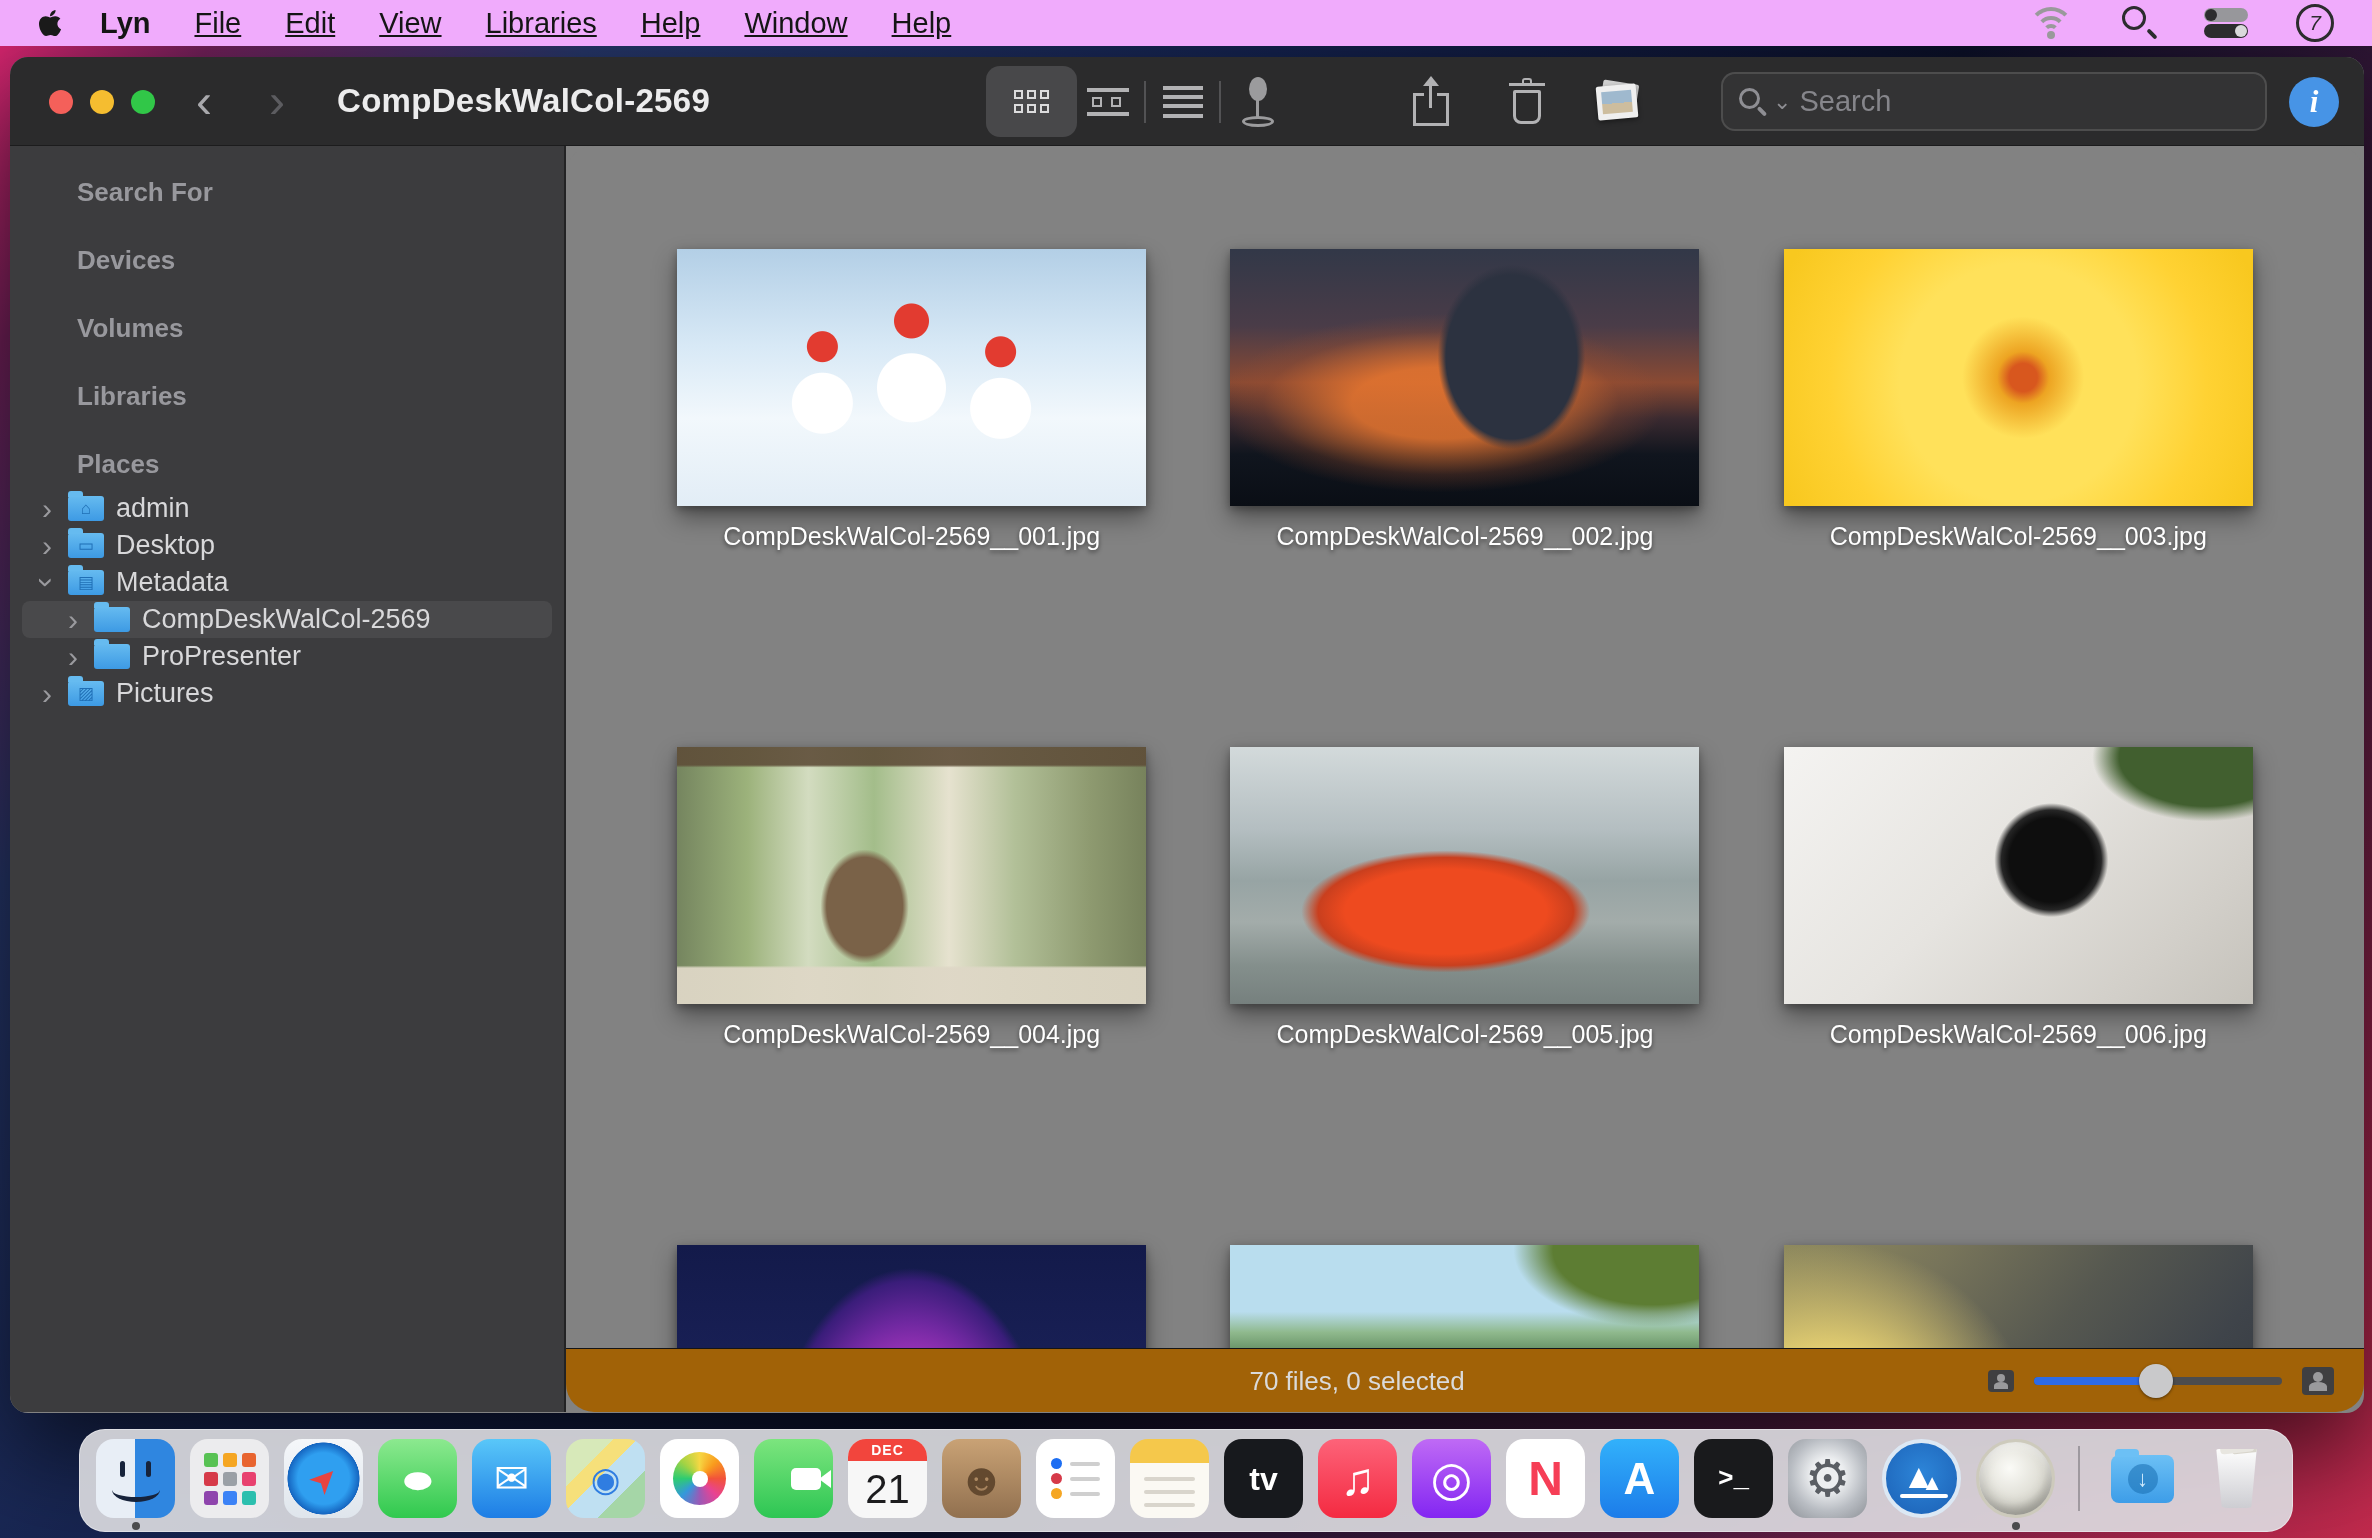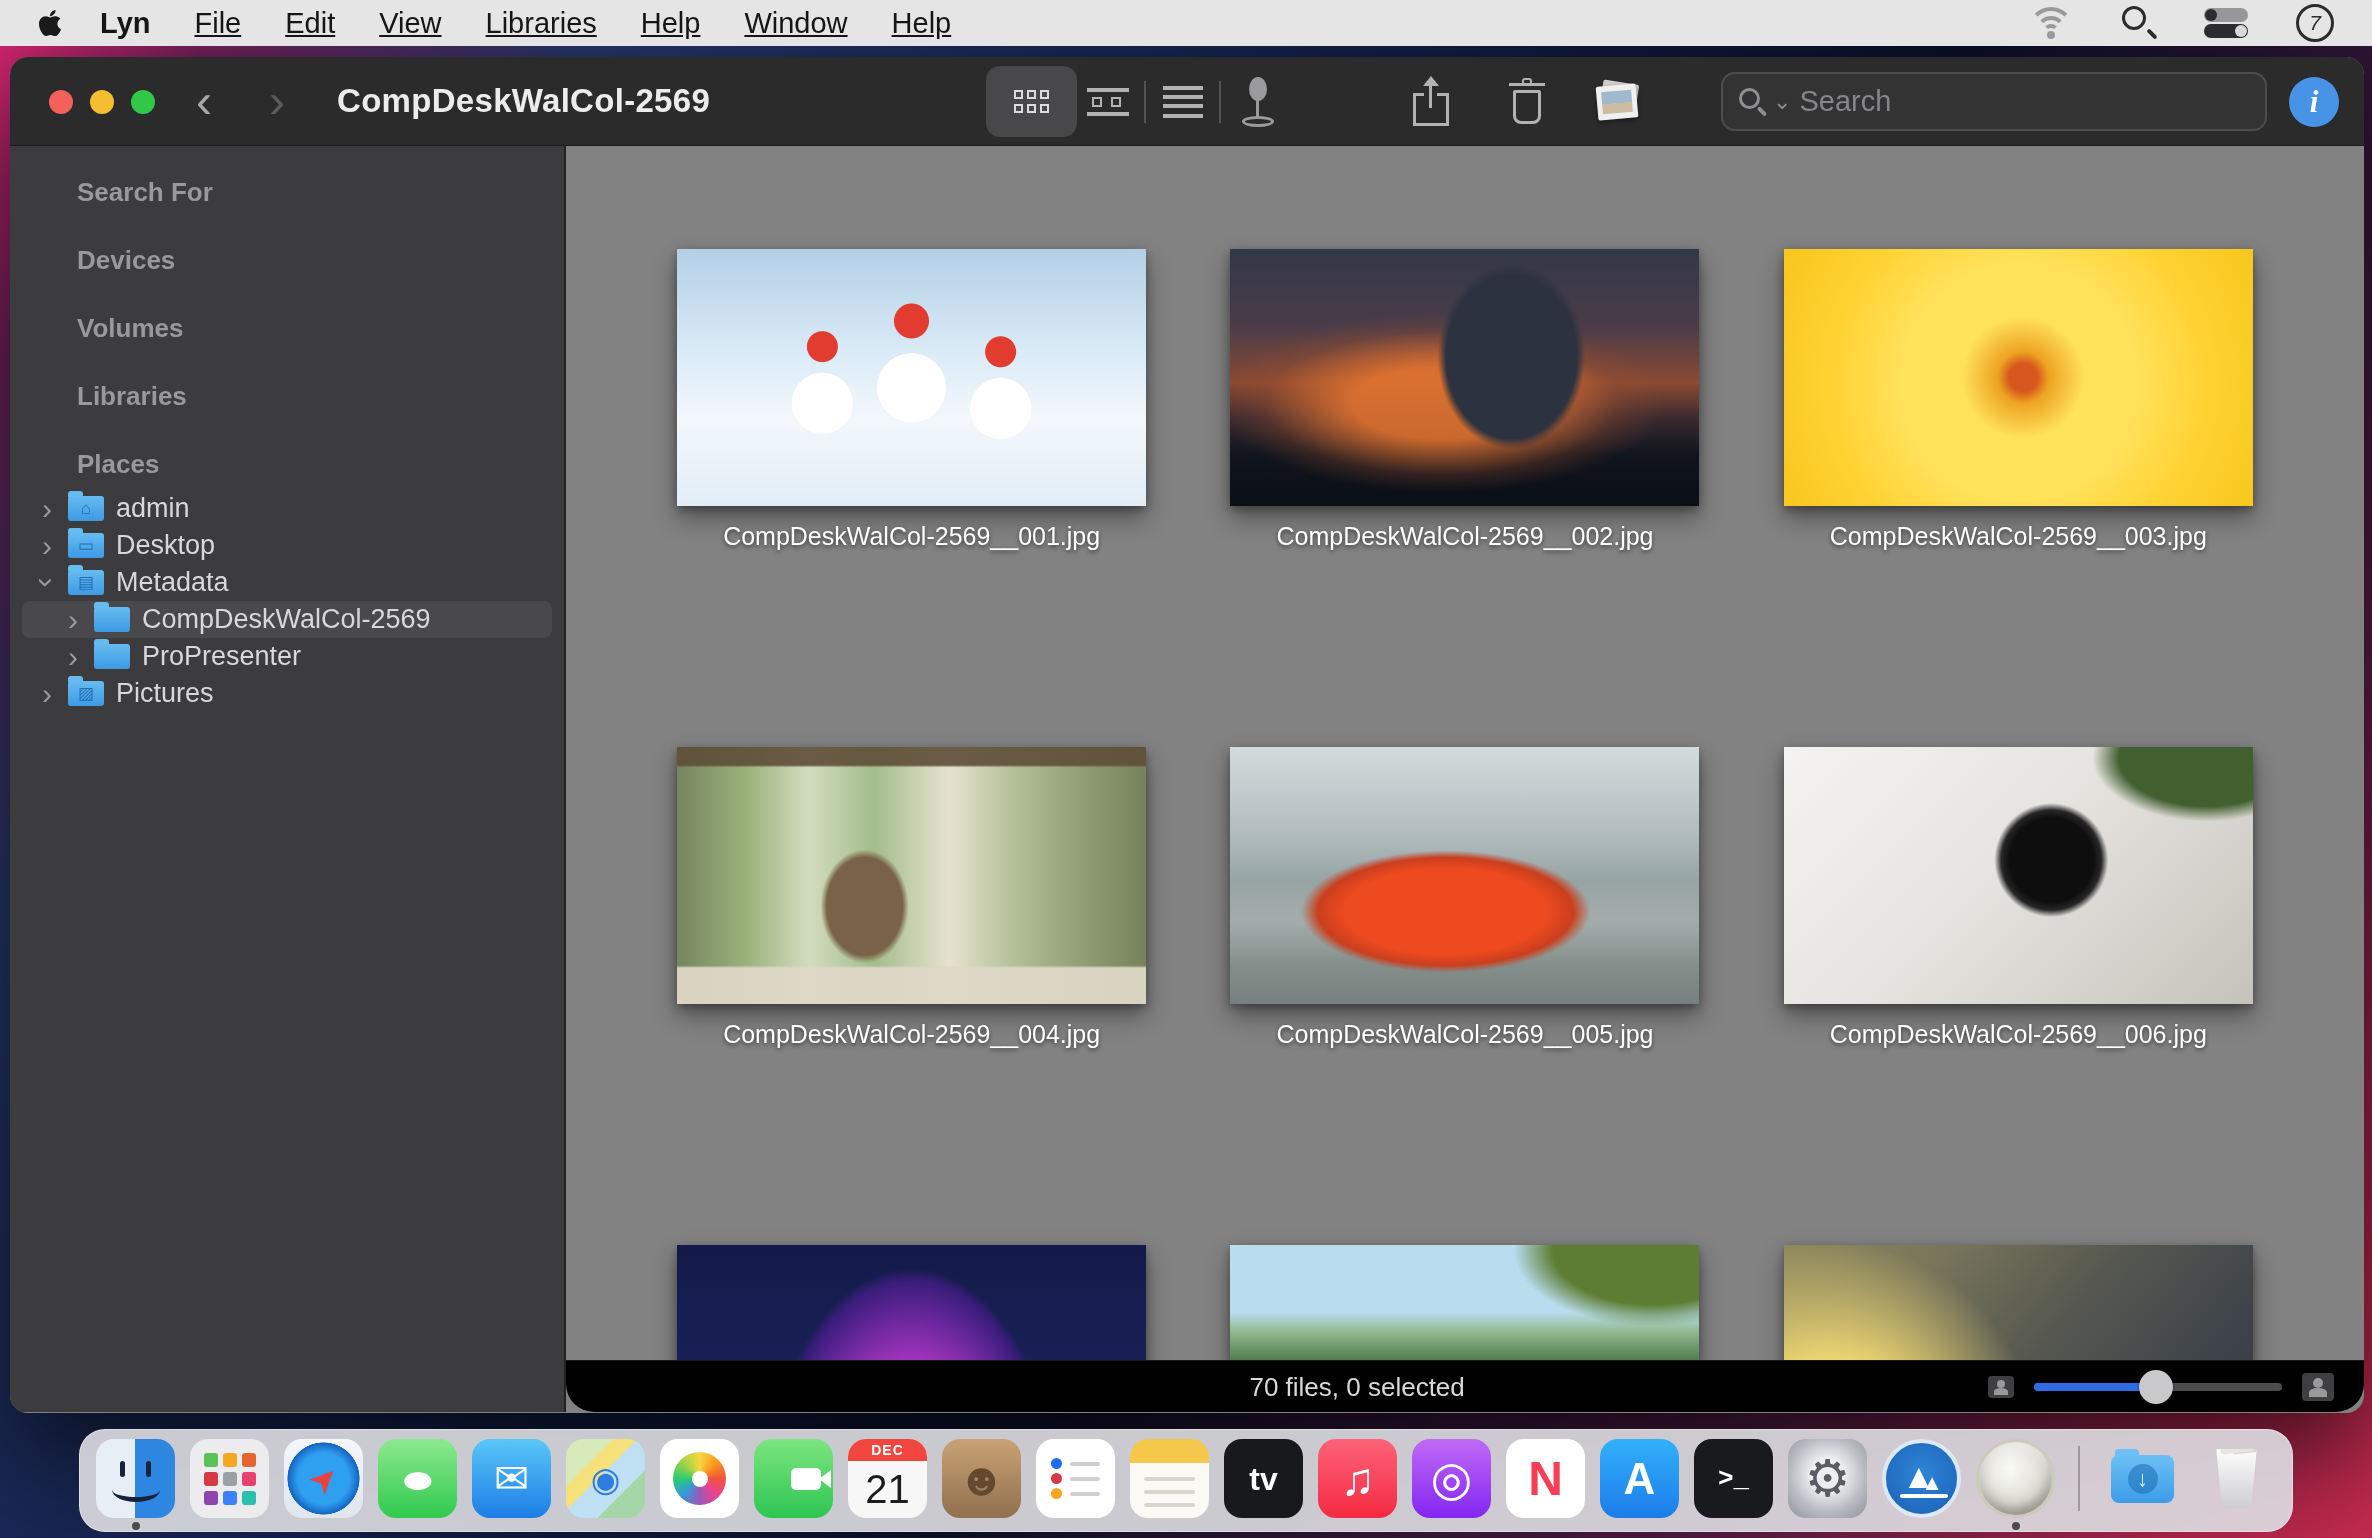--- a/index.html
+++ b/index.html
@@ -4,21 +4,21 @@
 <style>
   * { margin:0; padding:0; box-sizing:border-box; }
   html,body { width:2372px; height:1538px; overflow:hidden; font-family:"Liberation Sans", sans-serif; }
   body { position:relative; background:#101b3d; }
 
   
   .wallpaper { position:absolute; inset:0;
     background:linear-gradient(125deg,#e0256f 0%,#6d1f56 7%,#243465 18%,#13204a 38%,#0b0f26 58%,#4a1a3e 80%,#a32347 94%,#c22a4d 100%); }
 
   
-  .menubar { position:absolute; top:0; left:0; right:0; height:46px; background:#e5e5e5;
+  .menubar { position:absolute; top:0; left:0; right:0; height:46px; background:#f0abfc;
     display:flex; align-items:center; padding:0 26px; color:#151515; font-size:29px; z-index:60; }
   .menubar .apple-wrap { margin:0 16px 0 12px; display:flex; align-items:center; }
   .mb-app { font-weight:700; padding:0 22px; }
   .mb-item { padding:0 22px; }
   .mb-right { margin-left:auto; display:flex; align-items:center; gap:48px; padding-right:12px; }
   .wifi { position:relative; width:46px; height:32px; overflow:hidden; }
   .wifi i { position:absolute; border:4px solid transparent; border-top-color:#99999b; border-radius:50%; }
   .wifi .w1 { width:46px; height:46px; left:0; top:0; }
   .wifi .w2 { width:30px; height:30px; left:8px; top:9px; }
   .wifi .w3 { width:16px; height:16px; left:15px; top:17px; }
@@ -101,21 +101,21 @@
   .sb-folder b { position:absolute; inset:0; display:flex; align-items:center; justify-content:center; color:#1f6fb5; font-size:17px; font-weight:400; }
   .sb-label { position:relative; z-index:1; white-space:nowrap; }
 
   .content { flex:1; position:relative; background:#828282; overflow:hidden;border-radius:28px; }
   .grid { position:absolute; left:0; right:0; top:0; padding:103px 69px 0; display:grid; grid-template-columns:repeat(3,1fr);
     row-gap:196px; justify-items:center; }
   .cell { width:469px; }
   .thumb { width:469px; height:257px; box-shadow:0 12px 22px rgba(0,0,0,0.38), 0 3px 8px rgba(0,0,0,0.3); }
   .fname { margin-top:16px; text-align:center; color:#ffffff; font-size:25px; text-shadow:0 2px 4px rgba(0,0,0,0.55); white-space:nowrap; }
 
-  .statusbar { position:absolute; left:0; right:0; bottom:0; height:52px; background:#000000; border-top:1px solid #151516; z-index:5; }
+  .statusbar { position:absolute; left:0; right:0; bottom:0; height:64px; background:#a16207; border-top:1px solid #151516; z-index:5; }
   .status-text { position:absolute; left:44%; top:50%; transform:translate(-50%,-50%); color:#dadada; font-size:26px; }
   .slider-group { position:absolute; right:30px; top:0; height:100%; display:flex; align-items:center; gap:20px; }
   .mini-photo { position:relative; background:#3f3f41; border-radius:4px; }
   .mini-photo.small { width:26px; height:22px; } .mini-photo.large { width:32px; height:28px; }
   .mini-photo i { position:absolute; left:50%; transform:translateX(-50%); border-radius:50%; background:#9a9a9c; }
   .mini-photo.small i { width:8px; height:8px; top:4px; } .mini-photo.large i { width:10px; height:10px; top:5px; }
   .mini-photo u { position:absolute; left:50%; transform:translateX(-50%); background:#9a9a9c; border-radius:50% 50% 0 0; }
   .mini-photo.small u { width:14px; height:7px; bottom:3px; } .mini-photo.large u { width:18px; height:9px; bottom:4px; }
   .slider { position:relative; width:248px; height:8px; border-radius:4px; background:#4c4c4e; }
   .slider-fill { height:100%; background:#2e6be5; border-radius:4px; }

